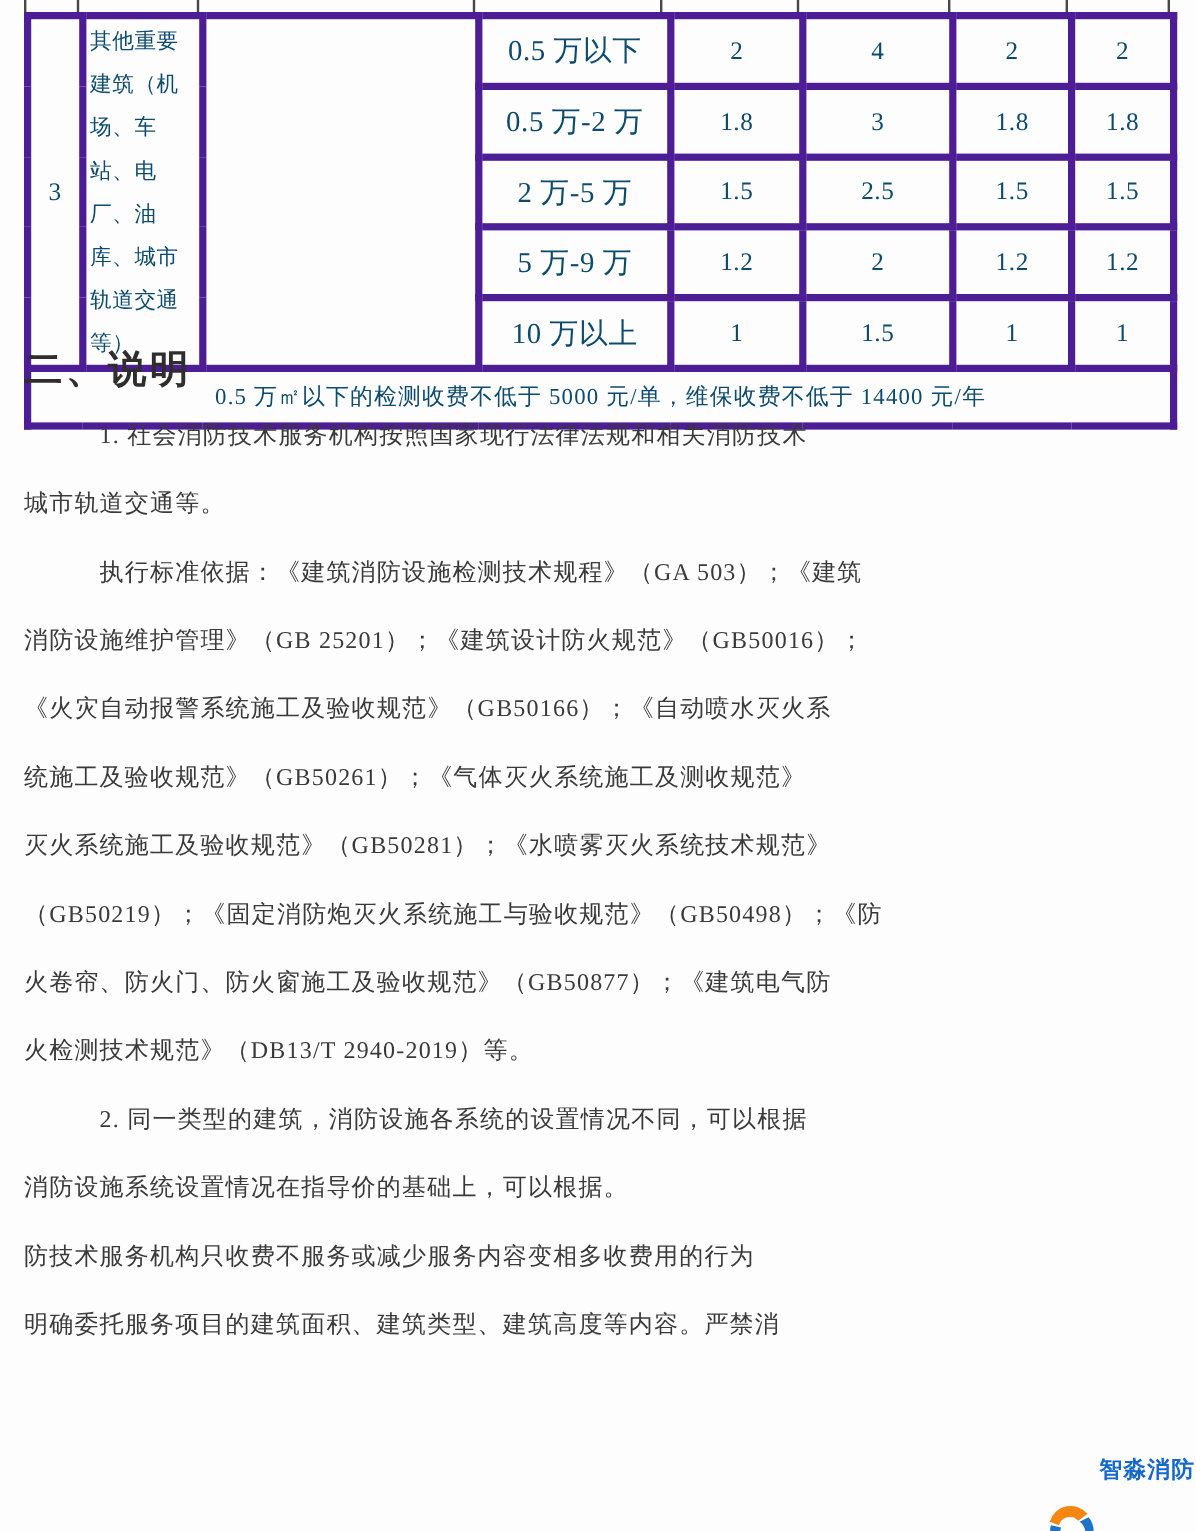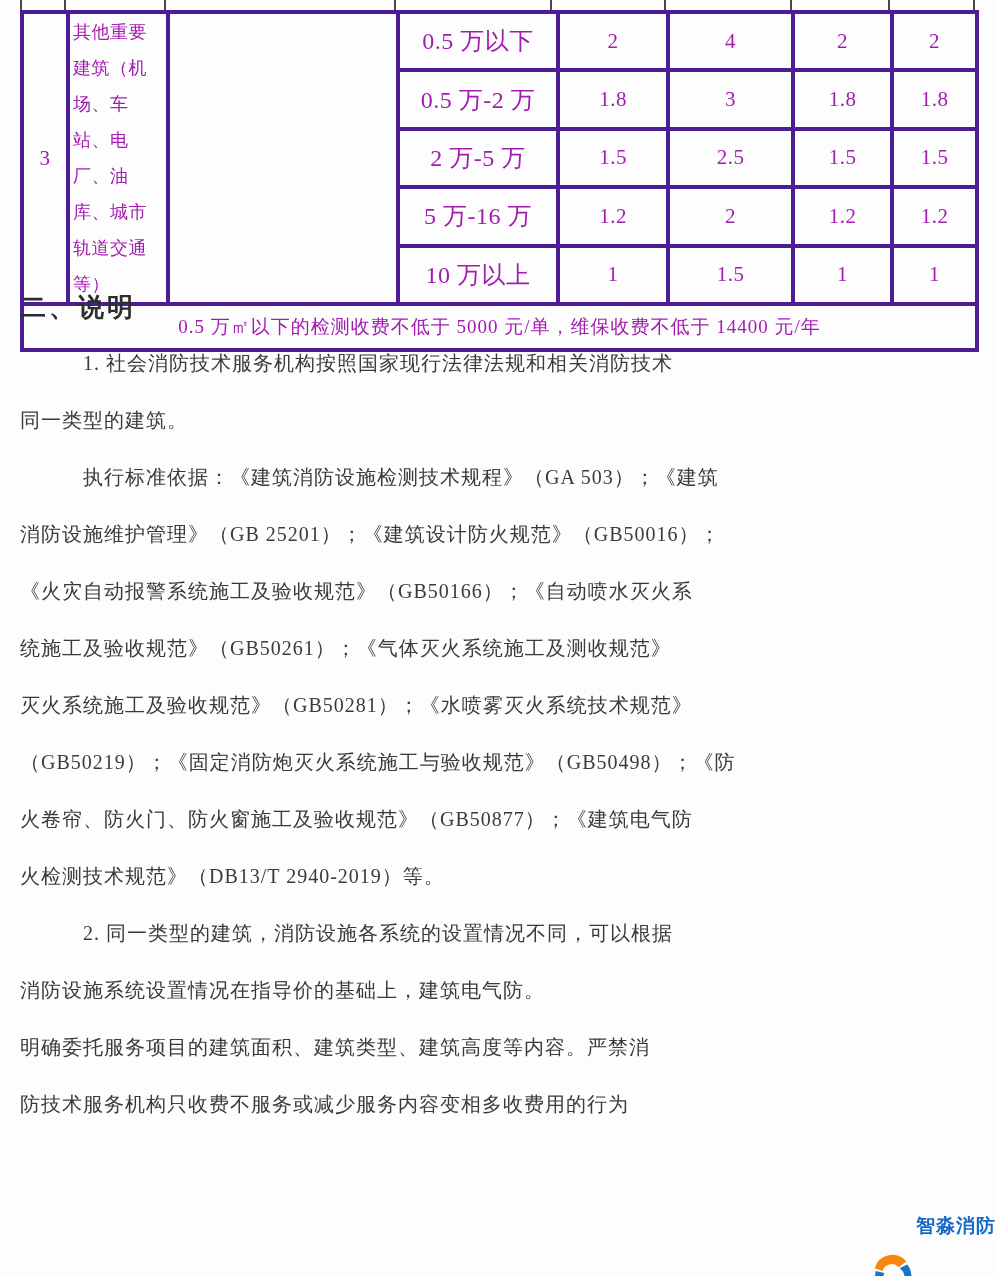--- a/index.html
+++ b/index.html
@@ -15,23 +15,23 @@
   .stub { position:absolute; top:0; width:2px; height:11px; background:#474747; }
 
   
   .fee-table {
     position:absolute; left:20px; top:10px;
     width:955px;
     border-collapse:collapse;
     table-layout:fixed;
   }
   .fee-table td {
-    border:4px solid #4c1d95;
+    border:6px solid #4c1d95;
     text-align:center; vertical-align:middle;
-    font-size:21px; color:#a21caf;
+    font-size:21px; color:#0c4a6e;
     padding:0;
     height:44px;
     letter-spacing:0.5px;
   }
   .fee-table .c-cat {
     text-align:left;
     font-size:18px;
     line-height:36px;
     padding:0 3px;
     letter-spacing:0.5px;
@@ -48,21 +48,21 @@
     position:absolute; left:20px; top:280px; width:960px;
   }
   .line {
     height:57px; line-height:57px;
     font-size:20px; letter-spacing:1px;
     white-space:nowrap;
     color:#3a3a3a;
   }
   .line.heading {
     height:55px; line-height:55px;
-    font-weight:bold; font-size:26px; letter-spacing:3px;
+    font-weight:bold; font-size:32px; letter-spacing:3px;
     color:#2e2e2e;
   }
   .line.indent { padding-left:63px; }
 
   
   .watermark {
     position:absolute; left:870px; top:1216px;
     display:flex; align-items:flex-end; gap:4px;
   }
   .wm-text { display:flex; flex-direction:column; line-height:1.05; }
@@ -123,21 +123,21 @@
         <td class="c-val">1.8</td>
       </tr>
       <tr>
         <td class="c-range">2 万-5 万</td>
         <td class="c-val">1.5</td>
         <td class="c-val">2.5</td>
         <td class="c-val">1.5</td>
         <td class="c-val">1.5</td>
       </tr>
       <tr>
-        <td class="c-range">5 万-16 万</td>
+        <td class="c-range">5 万-9 万</td>
         <td class="c-val">1.2</td>
         <td class="c-val">2</td>
         <td class="c-val">1.2</td>
         <td class="c-val">1.2</td>
       </tr>
       <tr>
         <td class="c-range">10 万以上</td>
         <td class="c-val">1</td>
         <td class="c-val">1.5</td>
         <td class="c-val">1</td>
@@ -145,33 +145,33 @@
       </tr>
       <tr>
         <td class="c-note" colspan="8">0.5 万㎡以下的检测收费不低于 5000 元/单，维保收费不低于 14400 元/年</td>
       </tr>
     </tbody>
   </table>
 
   <div class="body-text">
     <div class="line heading">二、说明</div>
     <div class="line indent">1. 社会消防技术服务机构按照国家现行法律法规和相关消防技术</div>
-    <div class="line">同一类型的建筑。</div>
+    <div class="line">城市轨道交通等。</div>
     <div class="line indent">执行标准依据：《建筑消防设施检测技术规程》（GA 503）；《建筑</div>
     <div class="line">消防设施维护管理》（GB 25201）；《建筑设计防火规范》（GB50016）；</div>
     <div class="line">《火灾自动报警系统施工及验收规范》（GB50166）；《自动喷水灭火系</div>
     <div class="line">统施工及验收规范》（GB50261）；《气体灭火系统施工及测收规范》</div>
     <div class="line">灭火系统施工及验收规范》（GB50281）；《水喷雾灭火系统技术规范》</div>
     <div class="line">（GB50219）；《固定消防炮灭火系统施工与验收规范》（GB50498）；《防</div>
     <div class="line">火卷帘、防火门、防火窗施工及验收规范》（GB50877）；《建筑电气防</div>
     <div class="line">火检测技术规范》（DB13/T 2940-2019）等。</div>
     <div class="line indent">2. 同一类型的建筑，消防设施各系统的设置情况不同，可以根据</div>
-    <div class="line">消防设施系统设置情况在指导价的基础上，建筑电气防。</div>
+    <div class="line">消防设施系统设置情况在指导价的基础上，可以根据。</div>
+    <div class="line">防技术服务机构只收费不服务或减少服务内容变相多收费用的行为</div>
     <div class="line">明确委托服务项目的建筑面积、建筑类型、建筑高度等内容。严禁消</div>
-    <div class="line">防技术服务机构只收费不服务或减少服务内容变相多收费用的行为</div>
   </div>
 
   <div class="watermark">
     <svg width="42" height="42" viewBox="0 0 44 44">
       <path d="M5 17 A19 19 0 0 1 38 10 L30 16 A10 10 0 0 0 13 20 Z" fill="#f5860f"></path>
       <path d="M39 13 A19 19 0 1 1 6 20 L15 22 A11 11 0 1 0 31 17 Z" fill="#1b74c5"></path>
       <path d="M27 12 L17 22 L23 22 L15 33 L28 21 L21 21 Z" fill="#ffffff"></path>
     </svg>
     <div class="wm-text">
       <div class="wm-brand">智淼消防</div>

